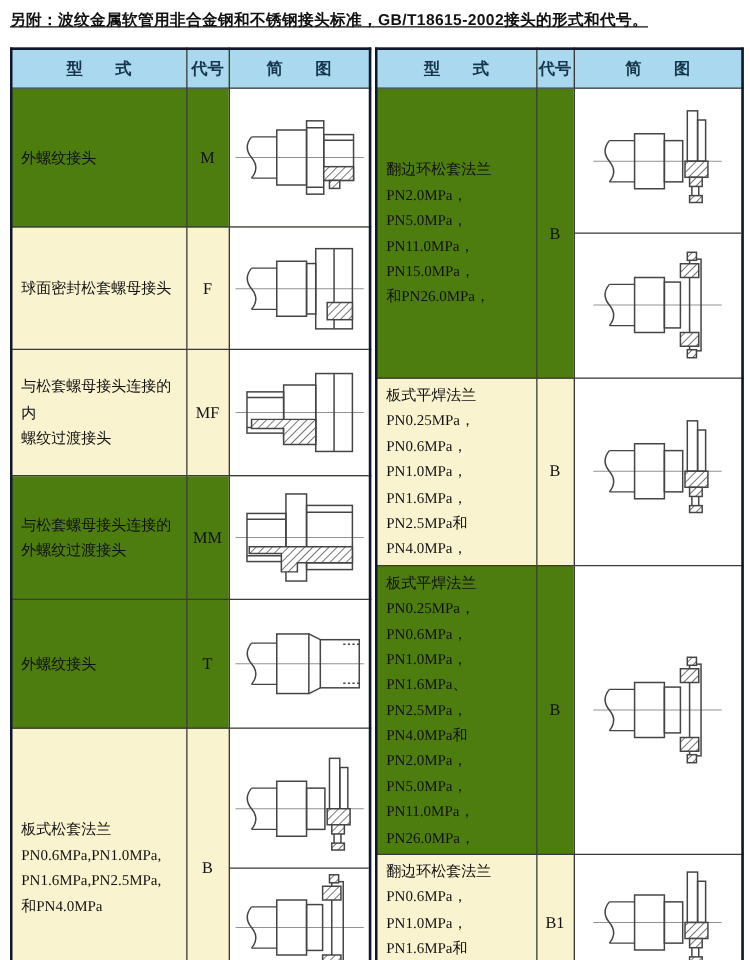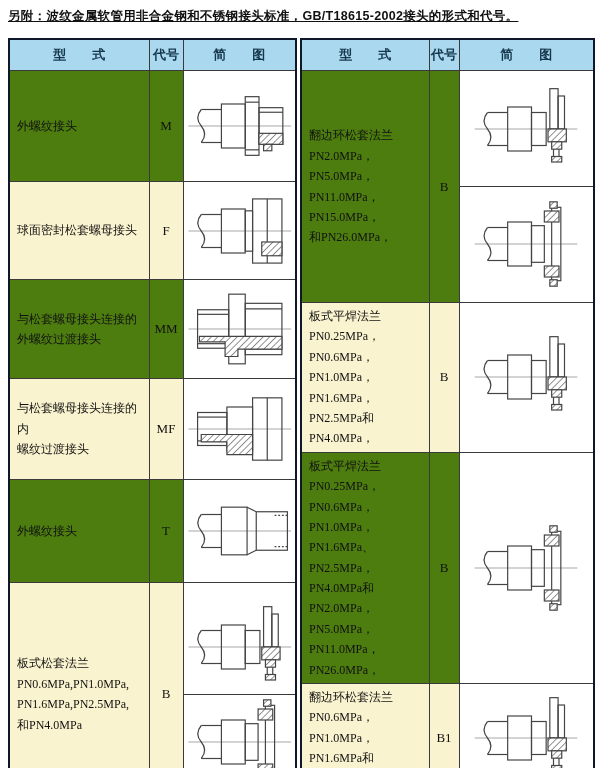--- a/index.html
+++ b/index.html
@@ -85,58 +85,58 @@
                 <rect x="40" y="24" width="26" height="48"></rect>
                 <rect x="66" y="26" width="8" height="44"></rect>
                 <rect x="74" y="13" width="32" height="70"></rect>
                 <line x1="90" y1="13" x2="90" y2="83"></line>
                 <rect x="84" y="60" width="22" height="15" fill="url(#hatch)"></rect>
               </g>
             </svg>
           </div>
         </td>
   </tr>
+  <tr style="height:101px">
+    <td class="type hl">与松套螺母接头连接的内
+螺纹过渡接头</td>
+    <td class="code hl">MF</td>
+    <td class="figcell">
+          <div class="fig" style="height:99px">
+            <svg viewBox="0 0 120 96" width="112" height="88" preserveAspectRatio="xMidYMid meet">
+              <g fill="none" stroke="#444" stroke-width="1.3">
+                <line x1="4" y1="48" x2="116" y2="48" stroke="#888" stroke-width="0.8"></line>
+                <rect x="14" y="30" width="32" height="36"></rect>
+                <line x1="14" y1="35" x2="46" y2="35"></line>
+                <line x1="14" y1="61" x2="46" y2="61"></line>
+                <rect x="46" y="24" width="28" height="48"></rect>
+                <rect x="74" y="14" width="32" height="68"></rect>
+                <line x1="90" y1="14" x2="90" y2="82"></line>
+                <polygon points="18,54 74,54 74,76 46,76 46,62 18,62" fill="url(#hatch)"></polygon>
+              </g>
+            </svg>
+          </div>
+        </td>
+  </tr>
   <tr style="height:99px">
     <td class="type">与松套螺母接头连接的
 外螺纹过渡接头</td>
     <td class="code">MM</td>
     <td class="figcell">
           <div class="fig" style="height:97px">
             <svg viewBox="0 0 120 96" width="112" height="88" preserveAspectRatio="xMidYMid meet">
               <g fill="none" stroke="#444" stroke-width="1.3">
                 <line x1="4" y1="48" x2="116" y2="48" stroke="#888" stroke-width="0.8"></line>
                 <rect x="14" y="27" width="34" height="42"></rect>
                 <line x1="14" y1="32" x2="48" y2="32"></line>
                 <line x1="14" y1="64" x2="48" y2="64"></line>
                 <rect x="48" y="10" width="18" height="76"></rect>
                 <rect x="66" y="20" width="40" height="56"></rect>
                 <line x1="66" y1="26" x2="106" y2="26"></line>
                 <line x1="66" y1="70" x2="106" y2="70"></line>
                 <polygon points="16,56 106,56 106,70 58,70 58,78 44,78 44,62 16,62" fill="url(#hatch)"></polygon>
-              </g>
-            </svg>
-          </div>
-        </td>
-  </tr>
-  <tr style="height:101px">
-    <td class="type hl">与松套螺母接头连接的内
-螺纹过渡接头</td>
-    <td class="code hl">MF</td>
-    <td class="figcell">
-          <div class="fig" style="height:99px">
-            <svg viewBox="0 0 120 96" width="112" height="88" preserveAspectRatio="xMidYMid meet">
-              <g fill="none" stroke="#444" stroke-width="1.3">
-                <line x1="4" y1="48" x2="116" y2="48" stroke="#888" stroke-width="0.8"></line>
-                <rect x="14" y="30" width="32" height="36"></rect>
-                <line x1="14" y1="35" x2="46" y2="35"></line>
-                <line x1="14" y1="61" x2="46" y2="61"></line>
-                <rect x="46" y="24" width="28" height="48"></rect>
-                <rect x="74" y="14" width="32" height="68"></rect>
-                <line x1="90" y1="14" x2="90" y2="82"></line>
-                <polygon points="18,54 74,54 74,76 46,76 46,62 18,62" fill="url(#hatch)"></polygon>
               </g>
             </svg>
           </div>
         </td>
   </tr>
   <tr style="height:103px">
     <td class="type">外螺纹接头</td>
     <td class="code">T</td>
     <td class="figcell">
           <div class="fig" style="height:101px">

